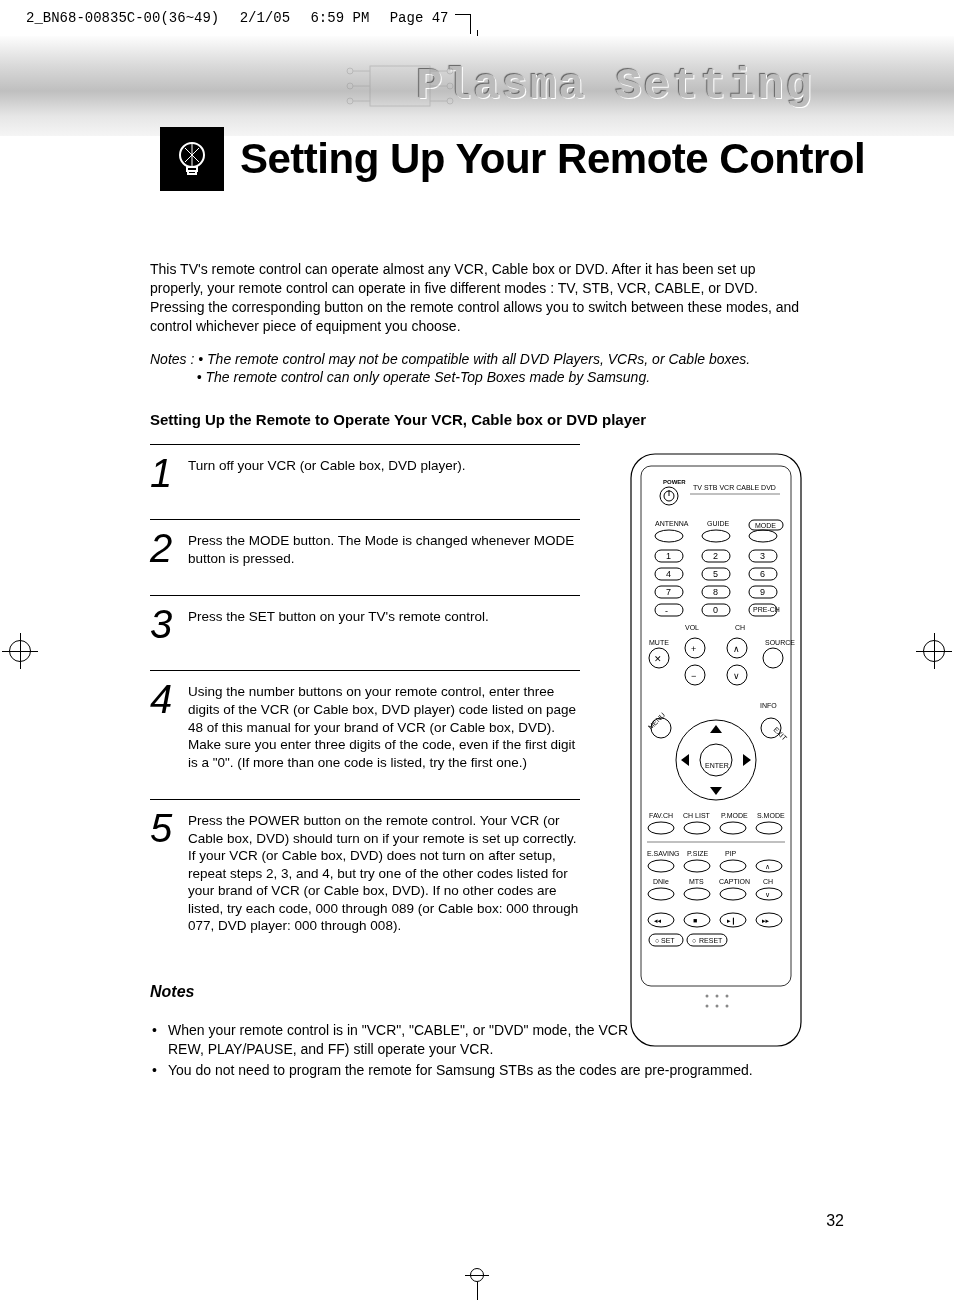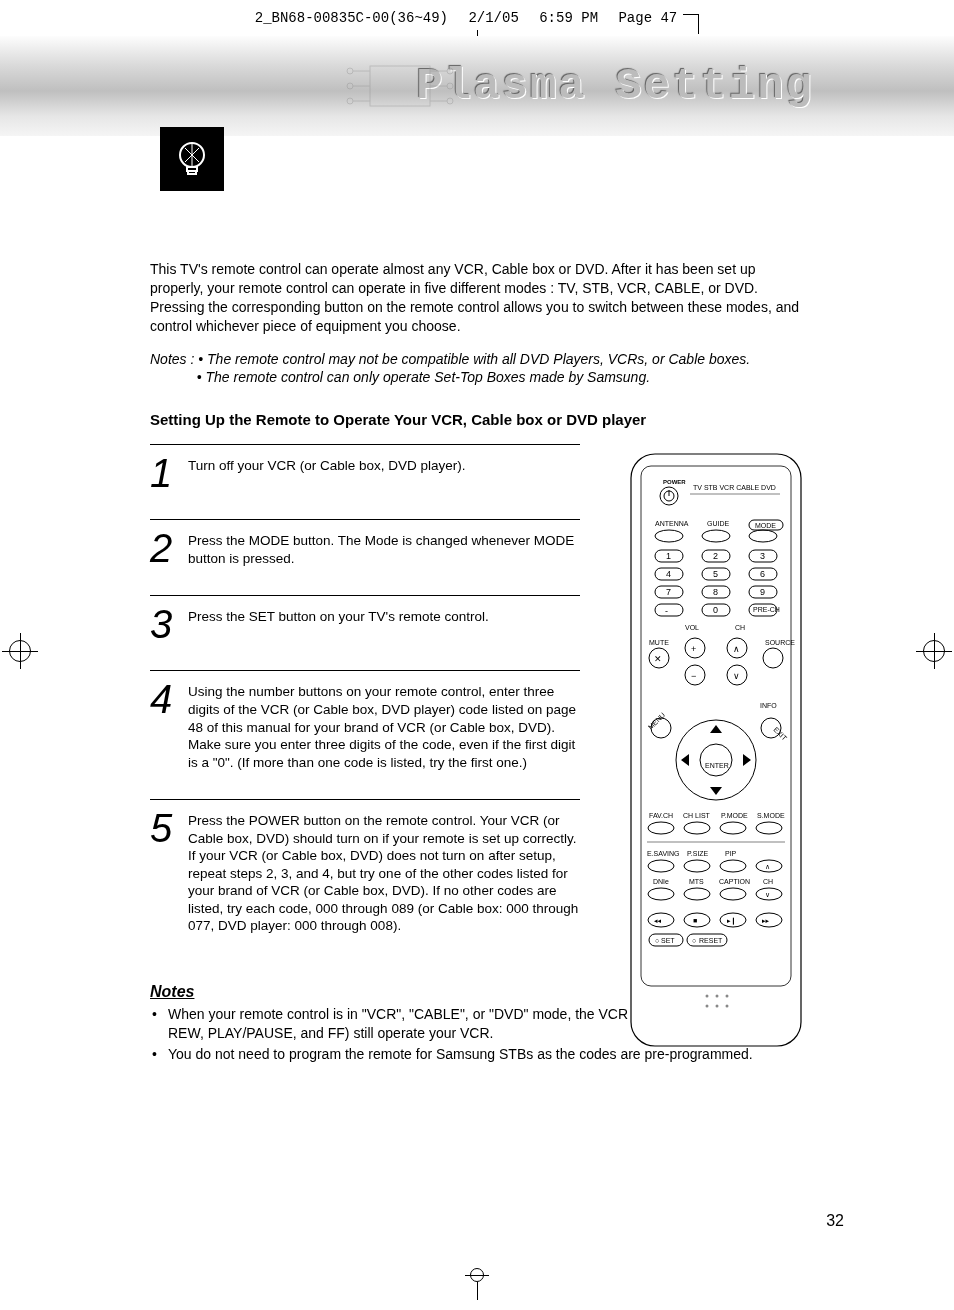--- a/index.html
+++ b/index.html
@@ -12,21 +12,20 @@
     position: relative;
     overflow: hidden;
   }
   .print-header {
     font-family: "Courier New", monospace;
     font-size: 14px;
     padding: 8px 26px;
     display: flex;
     align-items: center;
     gap: 6px;
-    justify-content: center;
   }
   .print-header .crop {
     display: inline-block;
     width: 16px; height: 20px;
     border-top: 1px solid #000;
     border-right: 1px solid #000;
     position: relative;
     top: 6px;
   }
   .crop-vert {
@@ -104,22 +103,21 @@
     font-weight: normal;
     width: 28px;
     flex-shrink: 0;
   }
   .step-text { font-size: 13.5px; line-height: 1.3; padding-top: 2px; }
   .notes-section { margin-top: 20px; width: 660px; }
   .notes-head {
     font-weight: bold;
     font-style: italic;
     font-size: 16px;
-    text-decoration: underline;
-    margin-bottom: 4px;
+    margin-bottom: 20px;
     font-family: Arial, sans-serif;
   }
   .notes-section ul { list-style: none; font-size: 14px; line-height: 1.35; }
   .notes-section li { padding-left: 18px; position: relative; margin-bottom: 2px; }
   .notes-section li::before { content: "•"; position: absolute; left: 2px; }
   .page-num {
     position: absolute;
     right: 110px;
     bottom: 80px;
     font-size: 16px;
@@ -184,20 +182,21 @@
 
 <div class="title-block">
   <div class="bulb-box">
     <svg width="44" height="44" viewBox="0 0 44 44">
       <circle cx="22" cy="18" r="12" fill="none" stroke="#fff" stroke-width="2"></circle>
       <path d="M15 11 L29 25 M29 11 L15 25 M22 6 V30" stroke="#fff" stroke-width="1"></path>
       <rect x="17" y="30" width="10" height="4" fill="none" stroke="#fff" stroke-width="2"></rect>
       <rect x="18" y="34" width="8" height="3" fill="none" stroke="#fff" stroke-width="2"></rect>
     </svg>
   </div>
+  <h1 class="page-title">Setting Up Your Remote Control</h1>
 </div>
 
 <div class="content">
   <p class="intro">This TV's remote control can operate almost any VCR, Cable box or DVD. After it has been set up properly, your remote control can operate in five different modes : TV, STB, VCR, CABLE, or DVD. Pressing the corresponding button on the remote control allows you to switch between these modes, and control whichever piece of equipment you choose.</p>
 
   <div class="notes-inline">
     <span class="label">Notes :</span>
     • <span>The remote control may not be compatible with all DVD Players, VCRs, or Cable boxes.</span><br>
     &nbsp;&nbsp;&nbsp;&nbsp;&nbsp;&nbsp;&nbsp;&nbsp;&nbsp;&nbsp;&nbsp;&nbsp;• <span>The remote control can only operate Set-Top Boxes made by Samsung.</span>
   </div>

